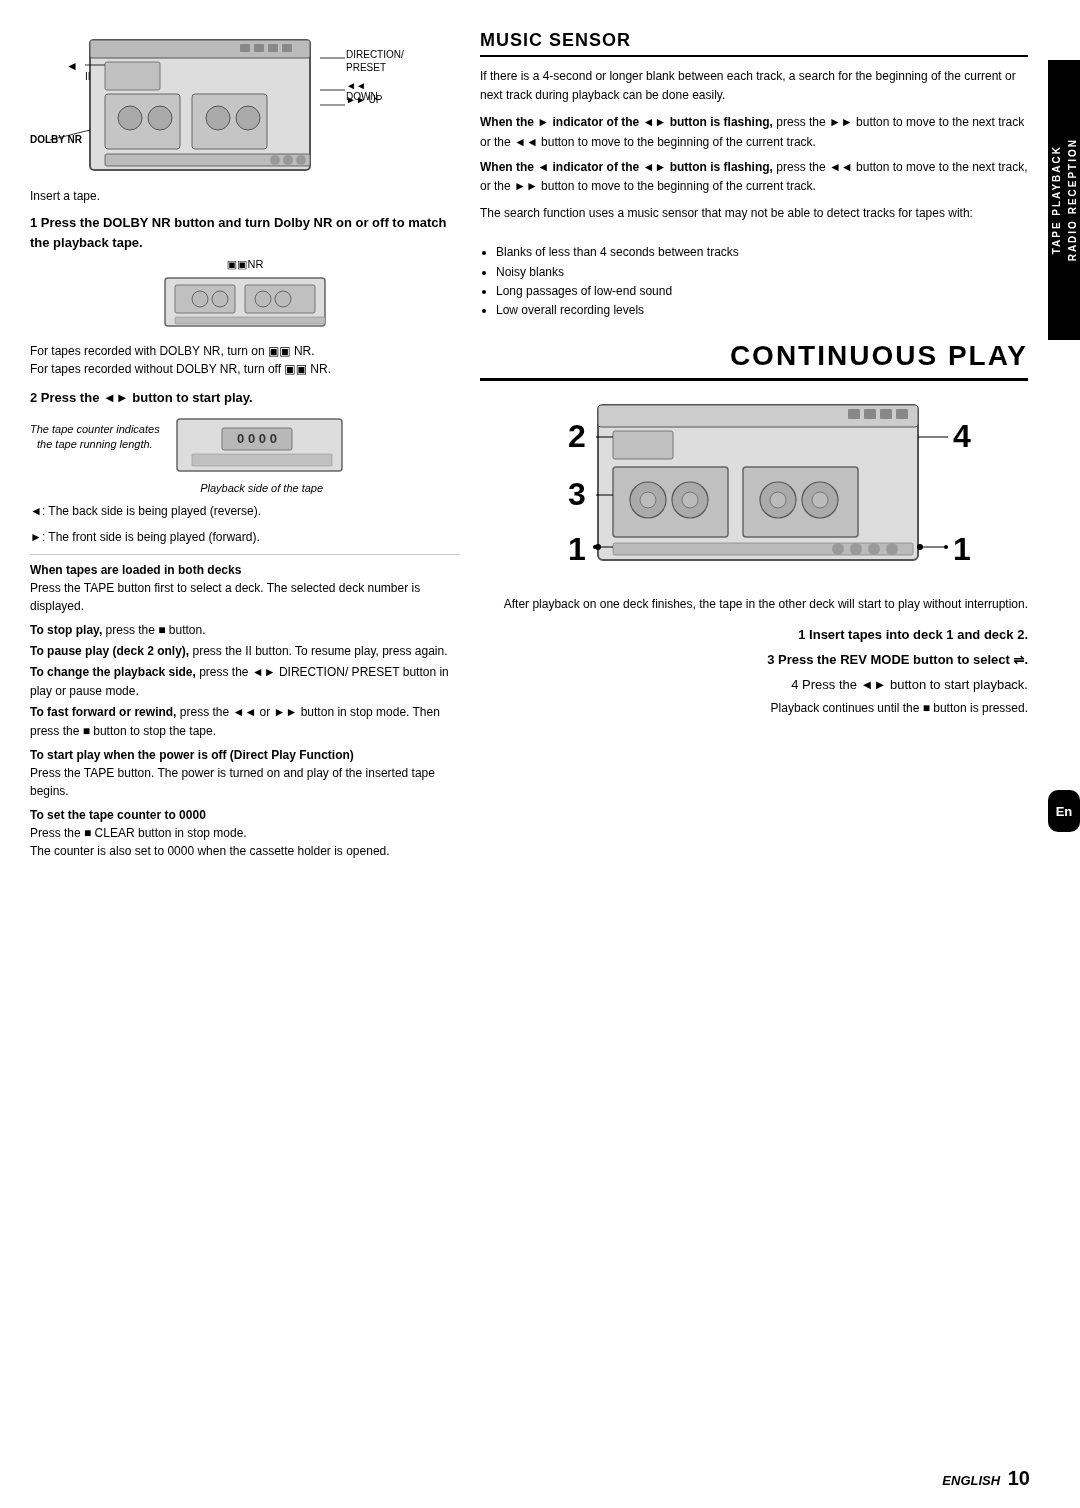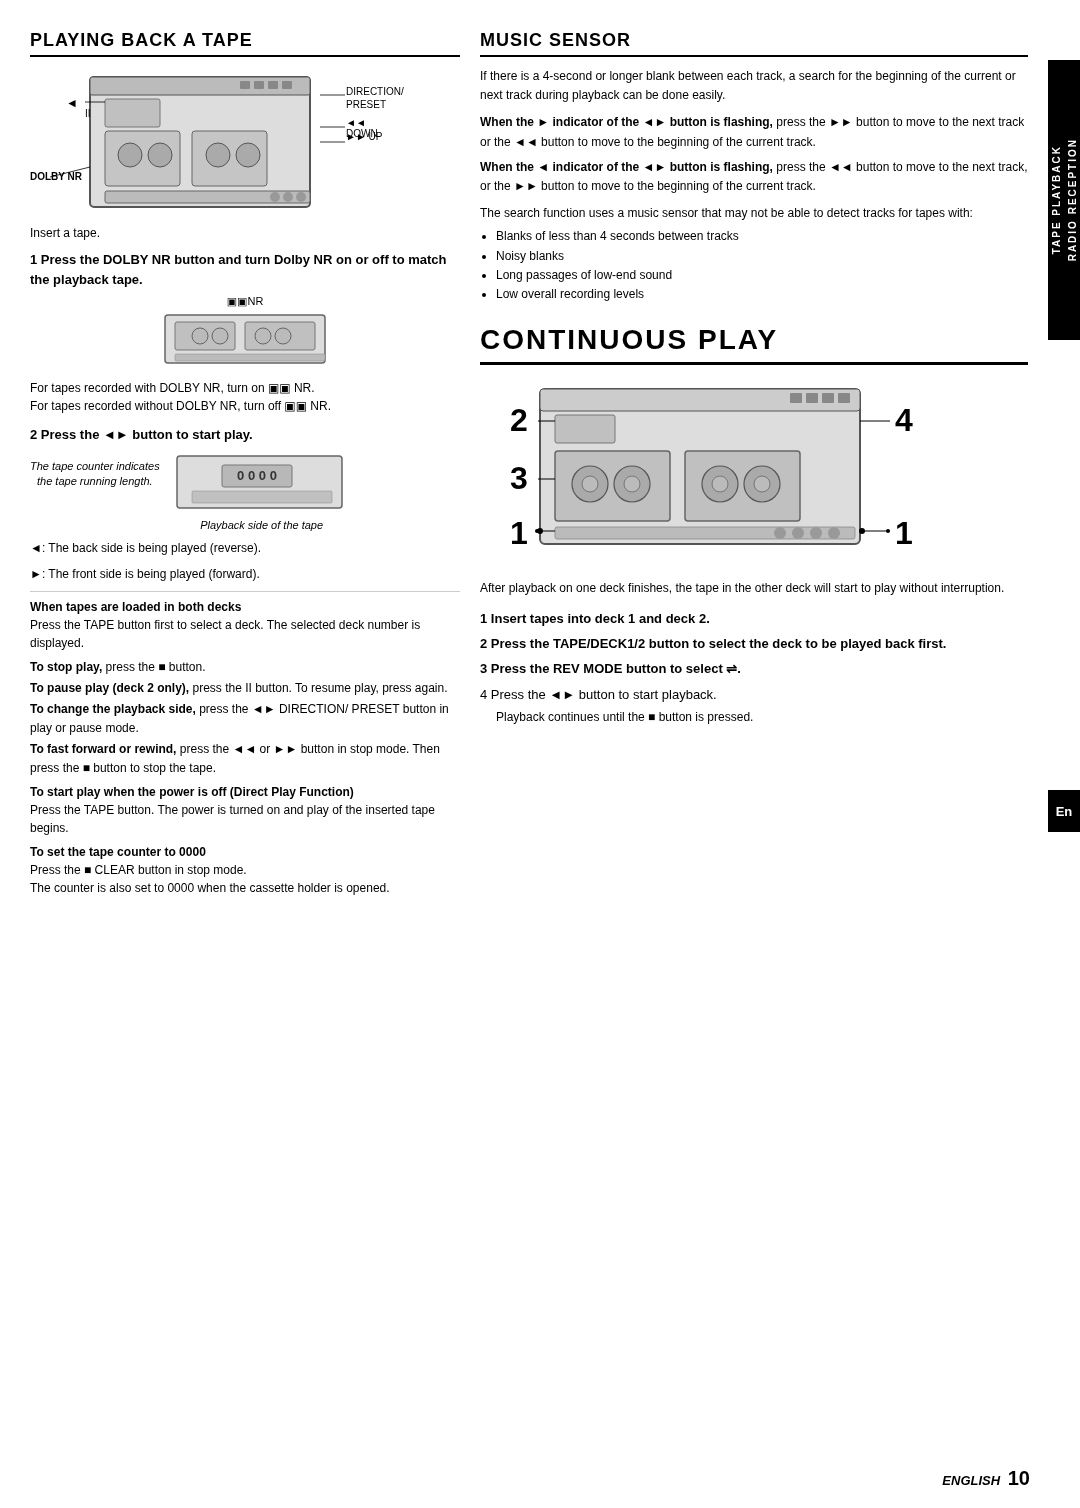--- a/index.html
+++ b/index.html
@@ -50,20 +50,21 @@
     .en-badge {
       position: absolute;
       right: 0;
       top: 820px;
       width: 32px;
       height: 40px;
       background: #000;
       display: flex;
       align-items: center;
       justify-content: center;
+      border-radius: 10px;
     }
     .en-badge span {
       color: #fff;
       font-size: 12px;
       font-weight: bold;
     }
 
     
     .main-content {
       display: flex;
@@ -105,39 +106,40 @@
 
     
     .step {
       margin-bottom: 10px;
       font-size: 13px;
       line-height: 1.5;
     }
 
     .bullet-list {
       padding-left: 16px;
-      margin: 4px 0;
+      margin: 20px 0;
     }
 
     .bullet-list li {
       font-size: 12px;
       line-height: 1.6;
       list-style: disc;
     }
 
     
     .divider {
       border: none;
       border-top: 1px solid #ccc;
       margin: 8px 0;
     }
 
     
     .continuous-section {
       margin-top: 20px;
+      text-align: right;
     }
 
     
     svg text {
       font-family: Arial, sans-serif;
     }
   </style>
 </head>
 <body>
 
@@ -149,21 +151,20 @@
   </div>
 
   <div class="en-badge" style="position:absolute;right:0;top:790px;width:32px;height:42px;background:#000;display:flex;align-items:center;justify-content:center;">
     <span style="color:#fff;font-size:13px;font-weight:bold;">En</span>
   </div>
 
   <div class="main-content">
 
     <div class="left-column">
 
-      <div class="section-title" style="font-size:18px;font-weight:bold;text-transform:uppercase;border-bottom:2px solid #000;padding-bottom:4px;margin-bottom:10px;">PLAYING BACK A TAPE</div>
 
       <div style="position:relative;width:360px;height:155px;margin-bottom:4px;">
         <svg width="360" height="155">
 
           <rect x="60" y="10" width="220" height="130" rx="4" fill="#ddd" stroke="#555" stroke-width="2"></rect>
 
           <rect x="60" y="10" width="220" height="18" rx="2" fill="#bbb" stroke="#555" stroke-width="1"></rect>
 
           <rect x="210" y="14" width="10" height="8" rx="1" fill="#888"></rect>
           <rect x="224" y="14" width="10" height="8" rx="1" fill="#888"></rect>
@@ -368,21 +369,20 @@
             <circle cx="60" cy="152" r="3" fill="#000"></circle>
             <circle cx="57" cy="152" r="2" fill="#000"></circle>
             <circle cx="382" cy="152" r="3" fill="#000"></circle>
             <circle cx="408" cy="152" r="2" fill="#000"></circle>
           </svg>
         </div>
 
         <div style="font-size:12px;line-height:1.6;margin-bottom:10px;">After playback on one deck finishes, the tape in the other deck will start to play without interruption.</div>
 
         <div style="font-size:13px;font-weight:bold;line-height:1.7;margin-bottom:3px;">1  Insert tapes into deck 1 and deck 2.</div>
-        <div style="font-size:13px;font-weight:bold;line-height:1.7;margin-bottom:3px;">2  Press the TAPE/DECK1/2 button to select the deck to be played back first.</div>
         <div style="font-size:13px;font-weight:bold;line-height:1.7;margin-bottom:3px;">3  Press the REV MODE button to select ⇌.</div>
         <div style="font-size:13px;font-weight:normal;line-height:1.7;margin-bottom:2px;">4  Press the ◄► button to start playback.</div>
         <div style="font-size:12px;line-height:1.5;padding-left:16px;">Playback continues until the ■ button is pressed.</div>
 
       </div>
 
     </div>
 
   </div>
 

